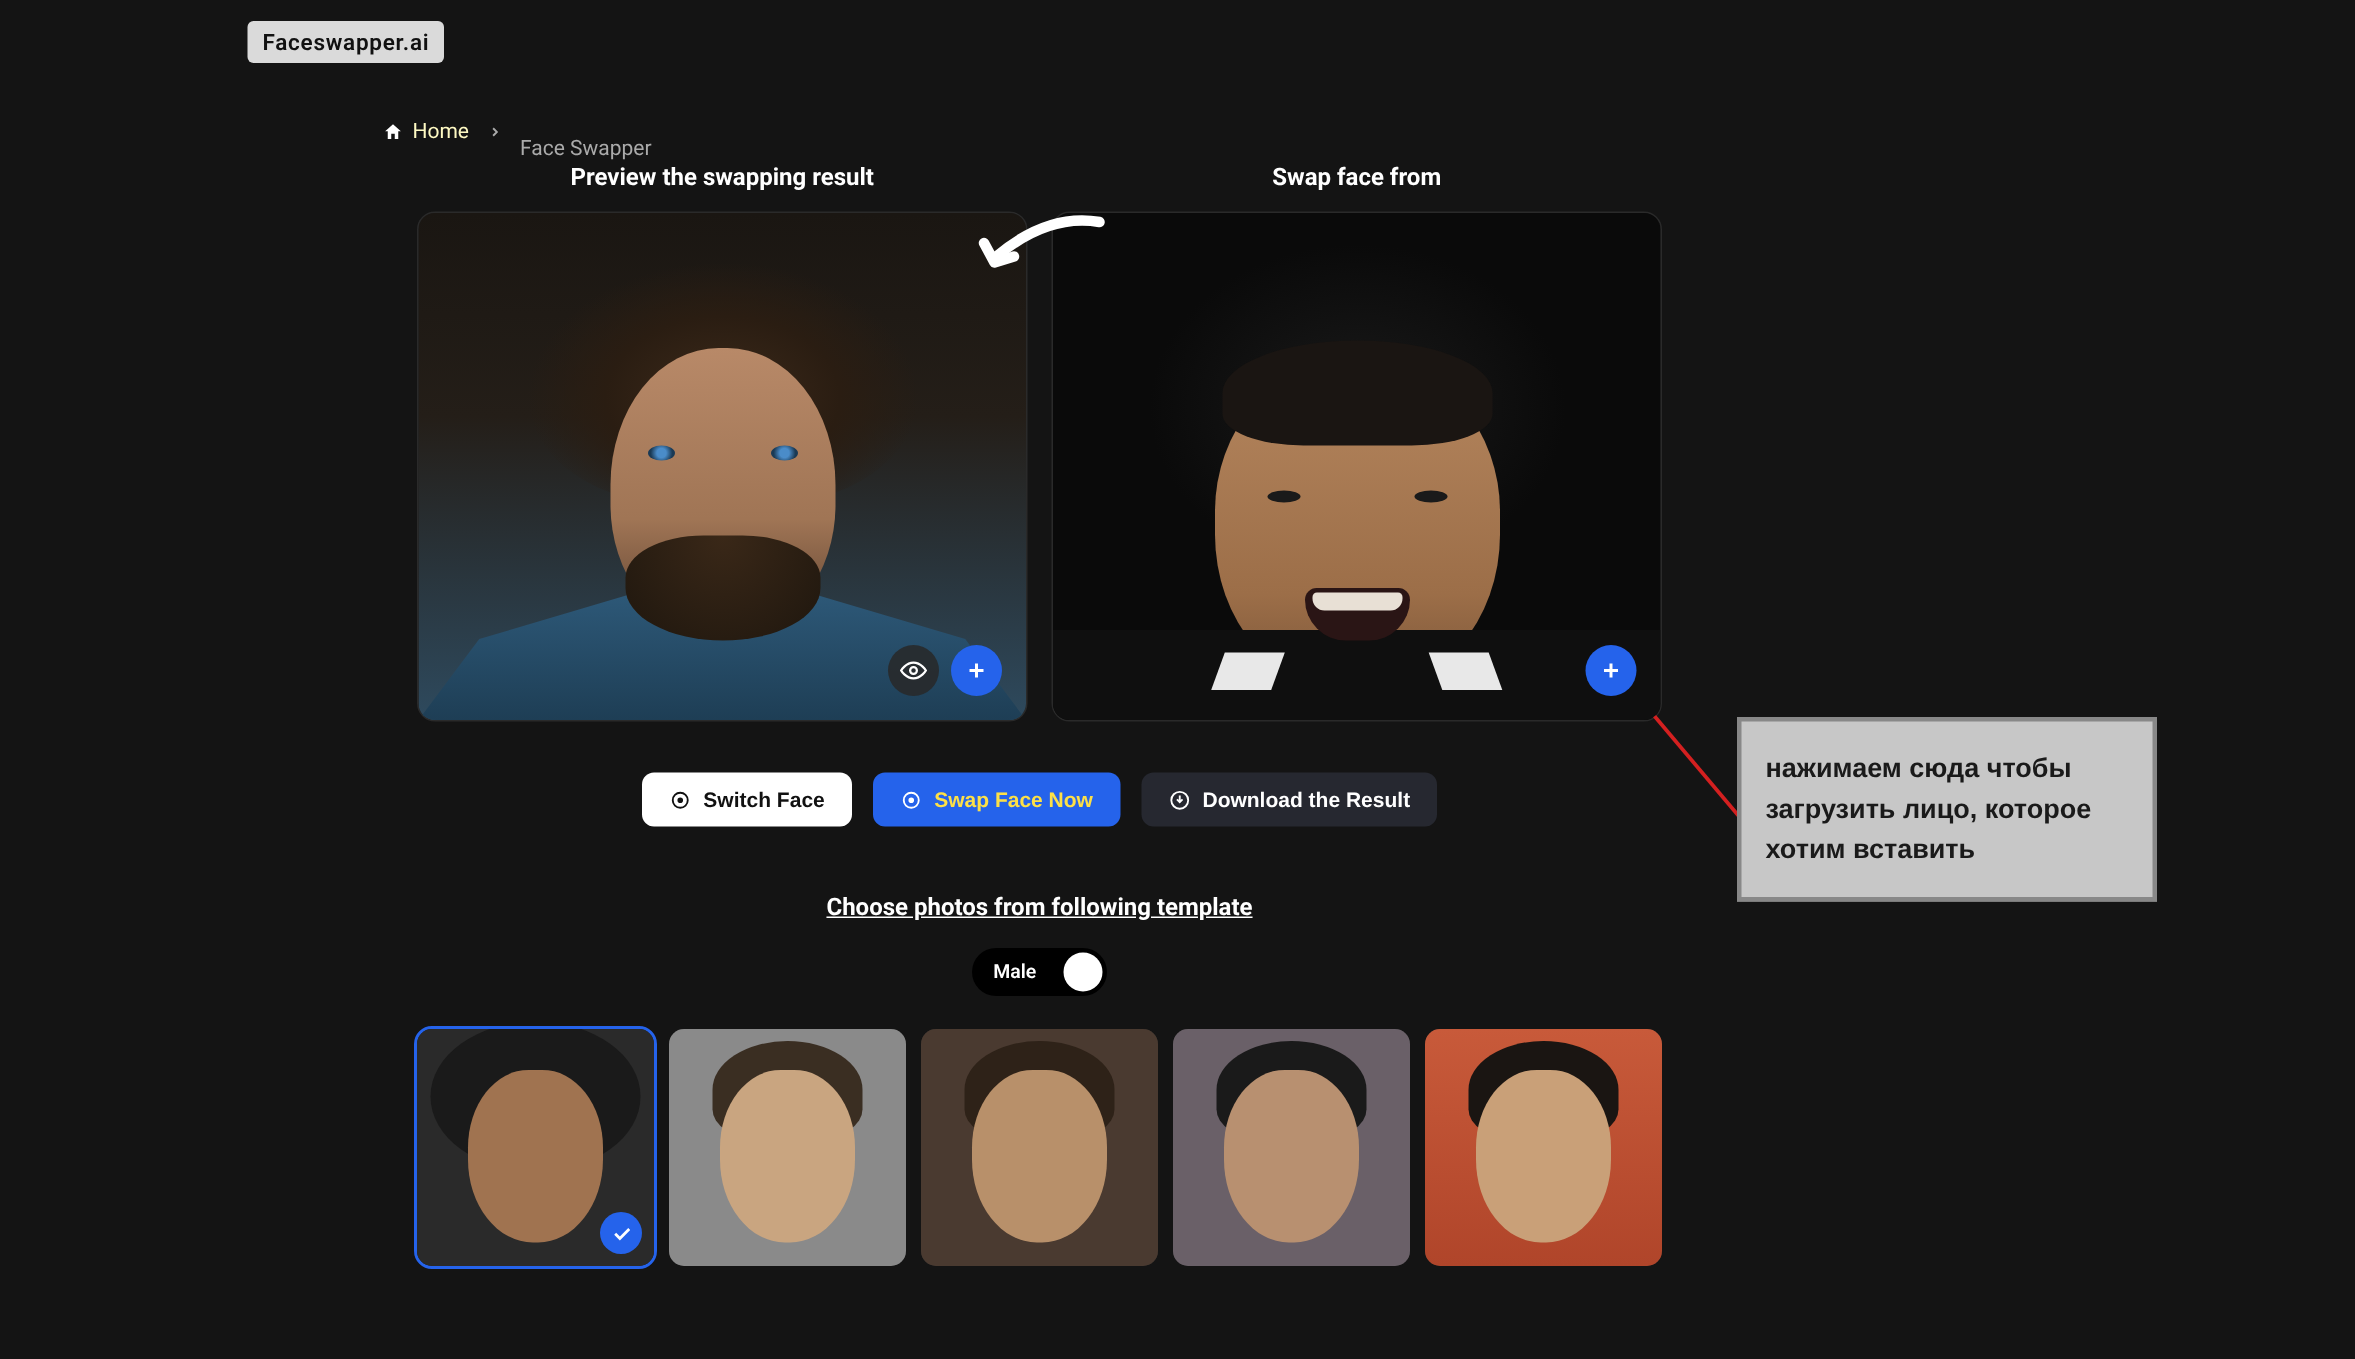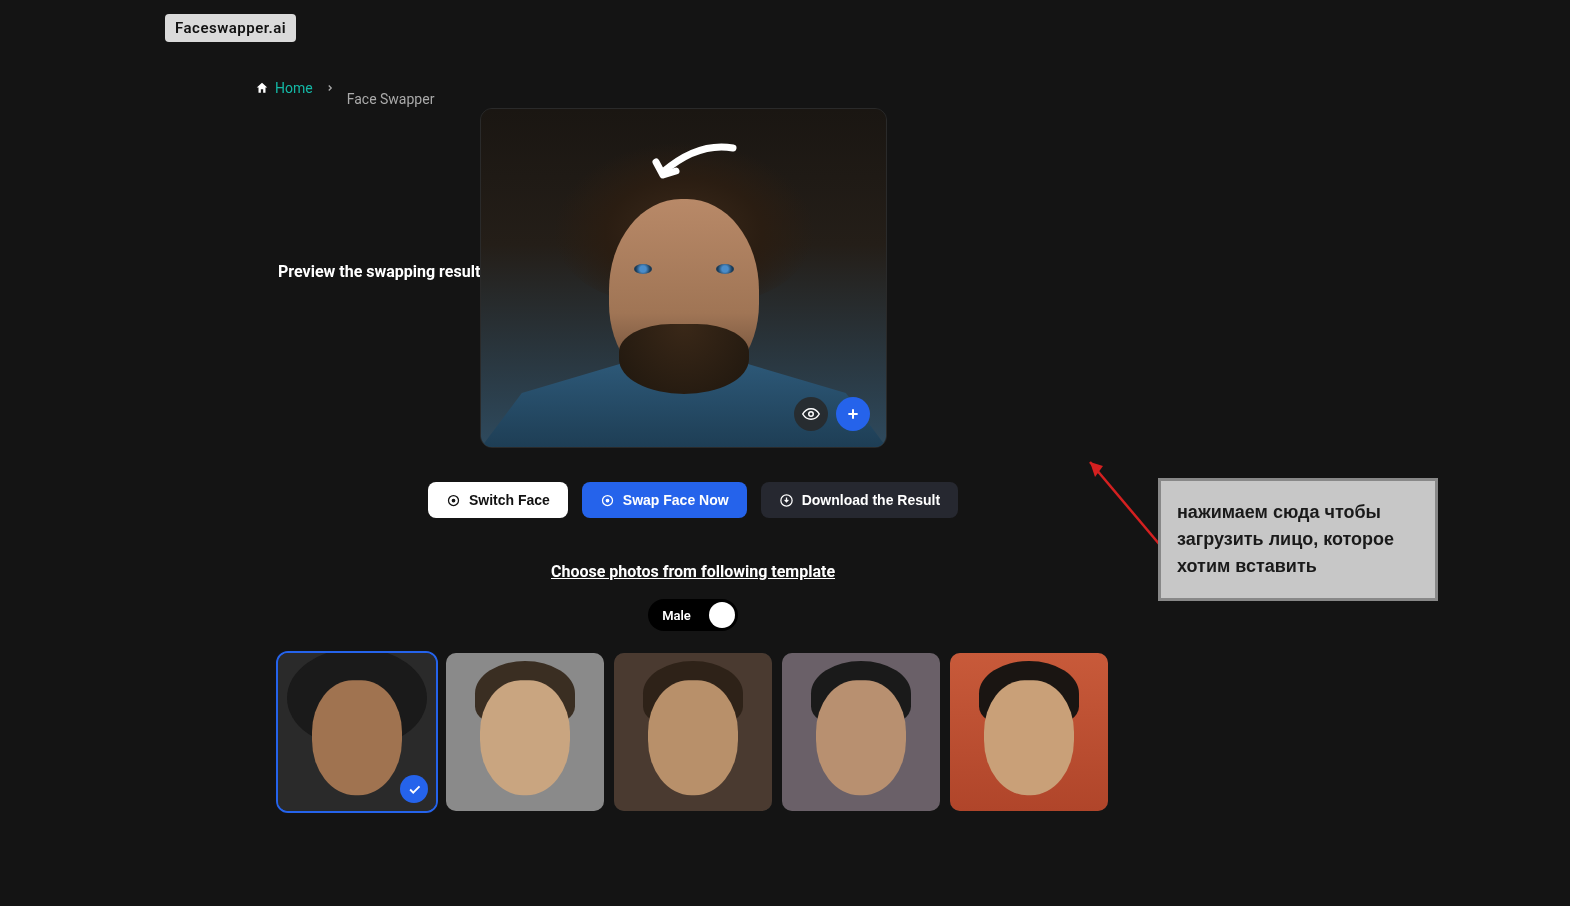--- a/index.html
+++ b/index.html
@@ -28,31 +28,31 @@
     position: absolute;
     top: 68px;
     left: 255px;
     display: flex;
     align-items: center;
     gap: 12px;
     font-size: 14px;
     color: #ccc;
   }
   .breadcrumb svg { flex-shrink: 0; }
-  .bc-home { display: flex; align-items: center; gap: 6px; color: #14b8a6; }
+  .bc-home { display: flex; align-items: center; gap: 6px; color: #fef9c3; }
   .bc-current { color: #aaa; margin-top: 23px; }
 
   .main-wrap {
     position: absolute;
     top: 108px;
     left: 278px;
     width: 830px;
   }
   .panel-row { display: flex; gap: 16px; }
-  .panel-col { flex: 1; display: flex; flex-direction: row; align-items: center; }
+  .panel-col { flex: 1; display: flex; flex-direction: column; align-items: center; }
   .panel-title { font-weight: 700; font-size: 16px; margin-bottom: 14px; text-align: center; }
   .img-card {
     position: relative;
     width: 407px;
     height: 340px;
     border-radius: 12px;
     background: #1c1c1c;
     overflow: hidden;
     border: 1px solid #2a2a2a;
   }
@@ -184,21 +184,21 @@
   .btn {
     display: flex; align-items: center; gap: 8px;
     padding: 10px 18px;
     border-radius: 8px;
     font-size: 14px;
     font-weight: 600;
     cursor: pointer;
     border: none;
   }
   .btn-white { background: #fff; color: #111; }
-  .btn-blue { background: #2563eb; color: #ffffff; }
+  .btn-blue { background: #2563eb; color: #fde047; }
   .btn-dark { background: #262830; color: #fff; }
 
   .template-section { text-align: center; margin-top: 44px; }
   .template-title { font-weight: 700; font-size: 16px; text-decoration: underline; }
   .toggle-wrap {
     margin: 18px auto 0;
     display: inline-flex;
     align-items: center;
     background: #000000;
     border-radius: 20px;
@@ -322,20 +322,45 @@
             </svg>
         </div>
         <div class="add-btn">
           <svg width="16" height="16" viewBox="0 0 24 24" fill="none" stroke="#fff" stroke-width="3">
               <path d="M12 5v14M5 12h14"></path>
             </svg>
         </div>
       </div>
     </div>
 
+    <div class="panel-col">
+      <div class="panel-title">Swap face from</div>
+      <div class="img-card">
+        <div class="face-right">
+          <div class="fr-hat"></div>
+          <div class="fr-face"></div>
+          <div class="fr-hair"></div>
+          <div class="fr-eyes">
+              <div class="fr-eye"></div>
+              <div class="fr-eye"></div>
+            </div>
+          <div class="fr-mouth">
+              <div class="fr-teeth"></div>
+            </div>
+          <div class="fr-jacket"></div>
+          <div class="fr-collar-l"></div>
+          <div class="fr-collar-r"></div>
+        </div>
+        <div class="add-btn">
+          <svg width="16" height="16" viewBox="0 0 24 24" fill="none" stroke="#fff" stroke-width="3">
+              <path d="M12 5v14M5 12h14"></path>
+            </svg>
+        </div>
+      </div>
+    </div>
   </div>
 
   <div class="action-row">
     <button class="btn btn-white">
       <svg width="15" height="15" viewBox="0 0 24 24" fill="none" stroke="#111" stroke-width="2">
           <circle cx="12" cy="12" r="8"></circle>
           <circle cx="12" cy="12" r="2" fill="#111"></circle>
         </svg>
       <span>Switch Face</span>
     </button>

